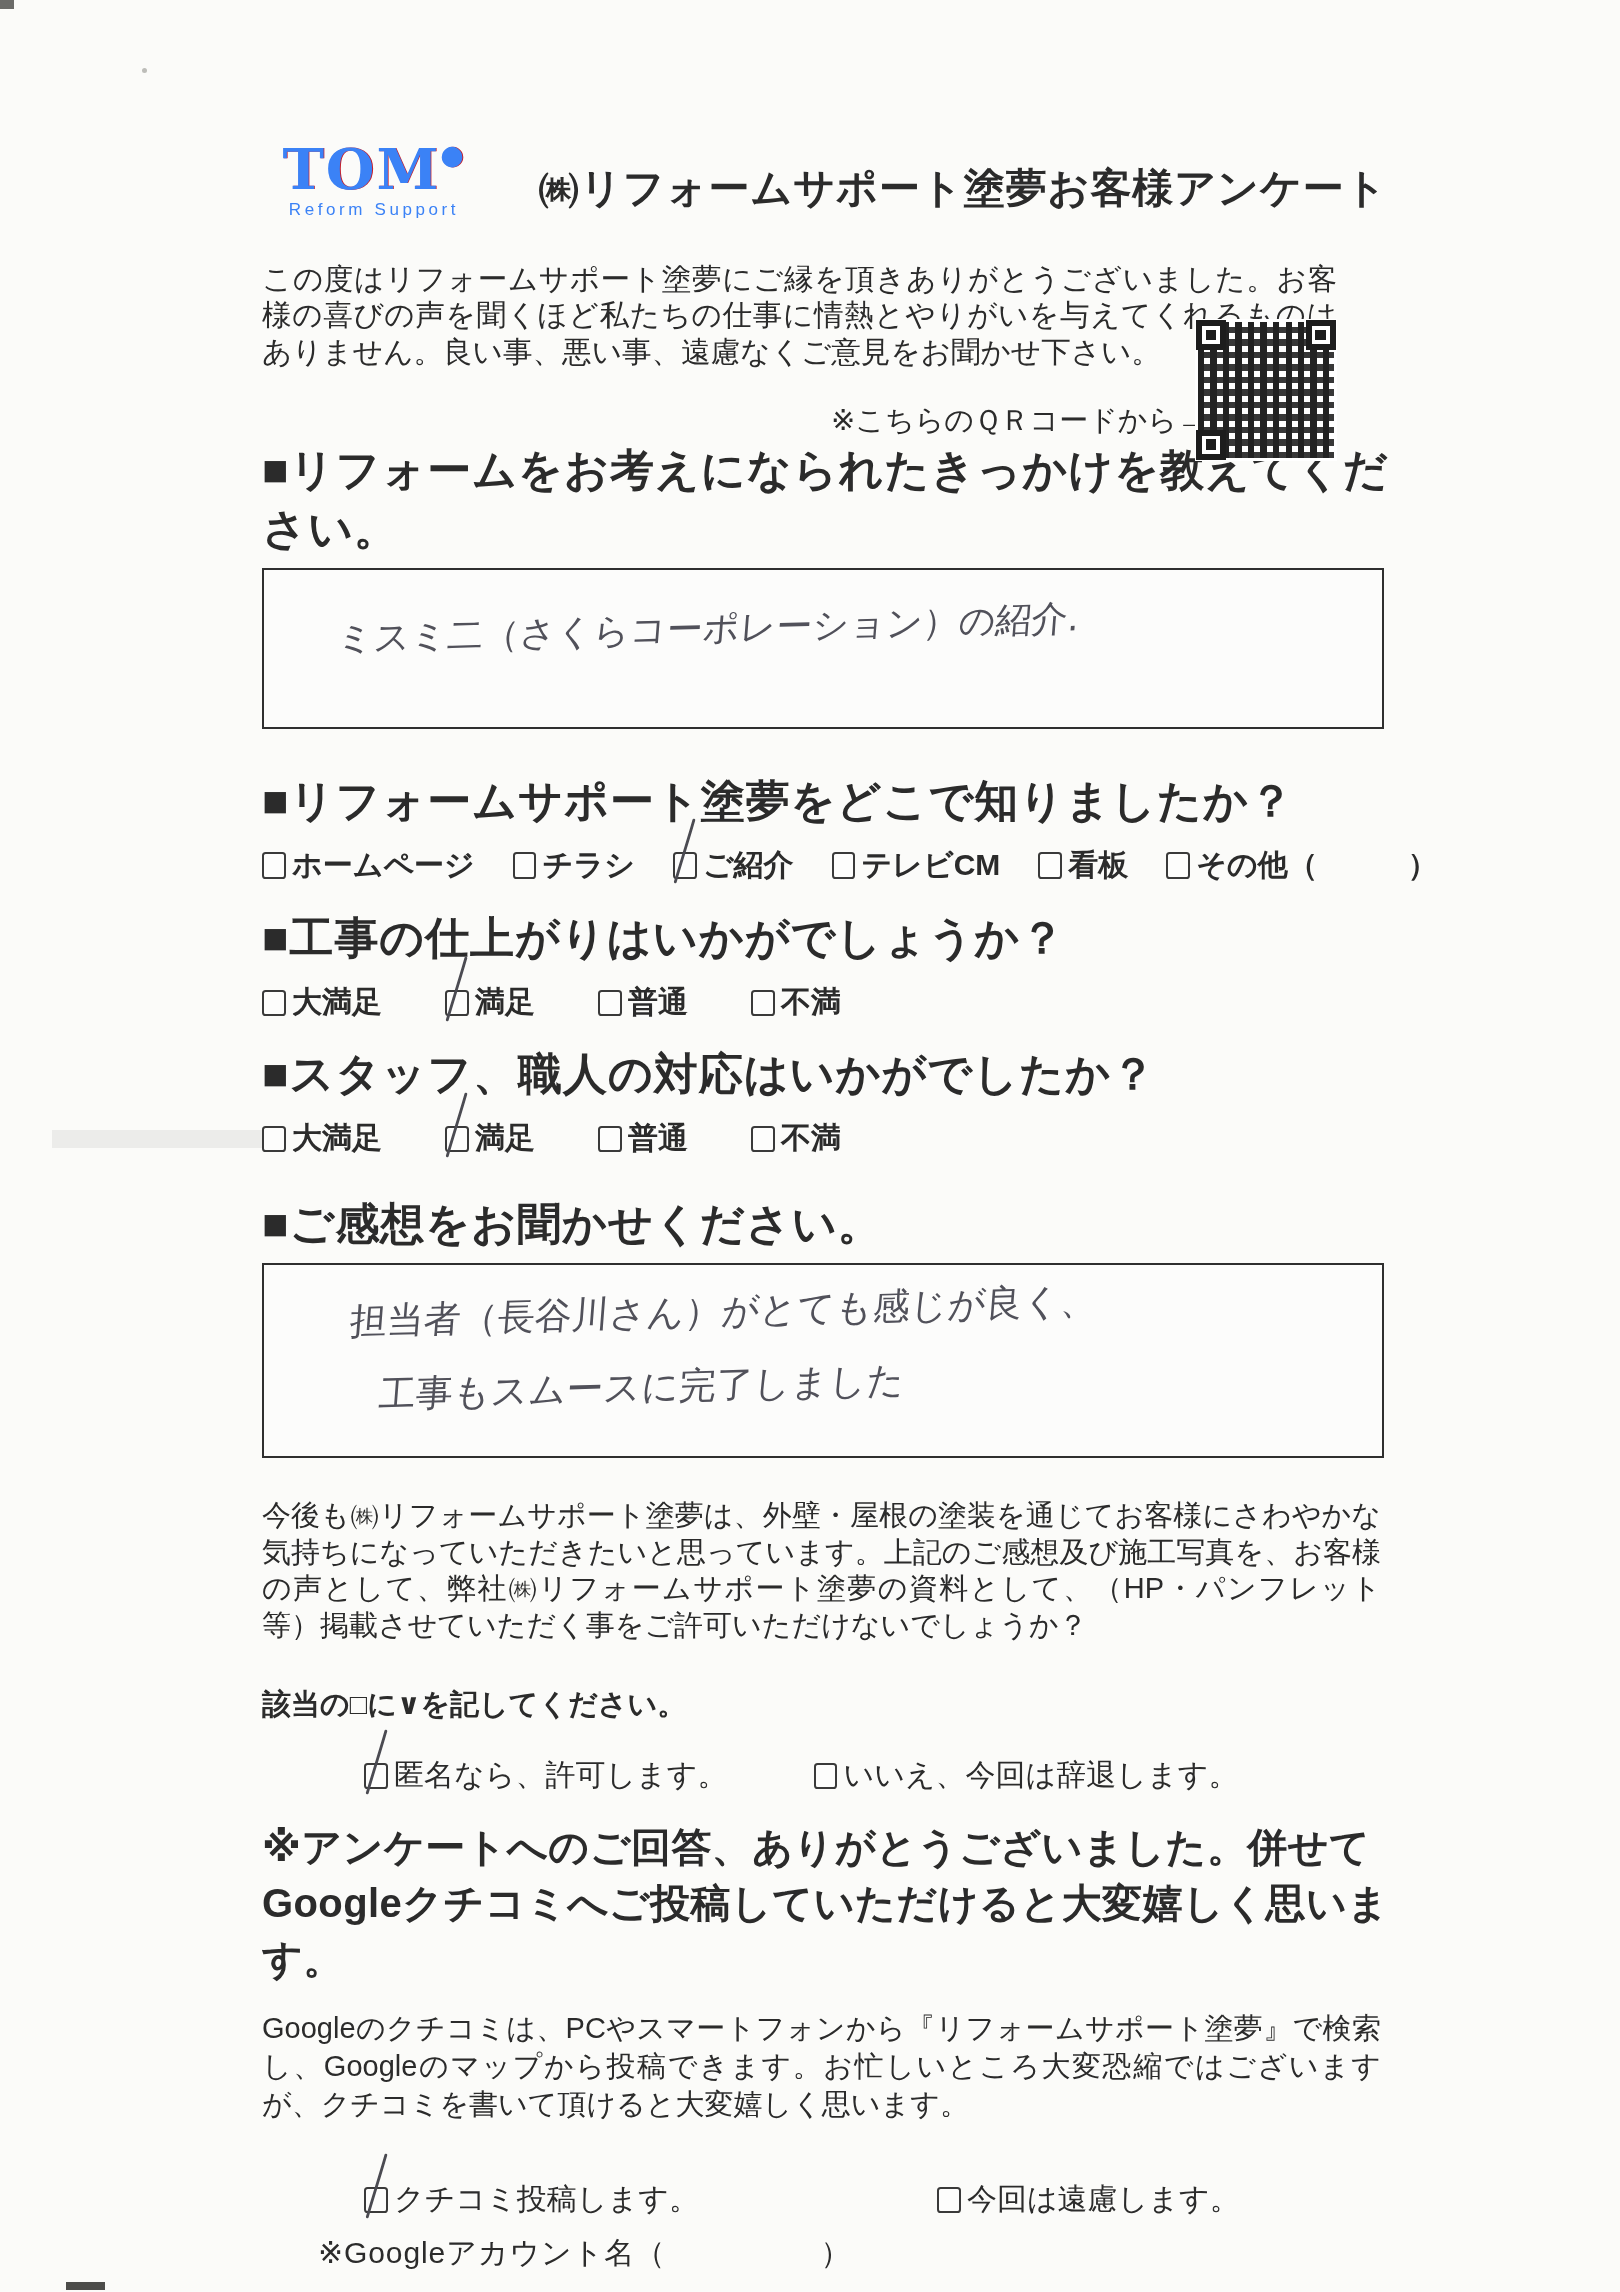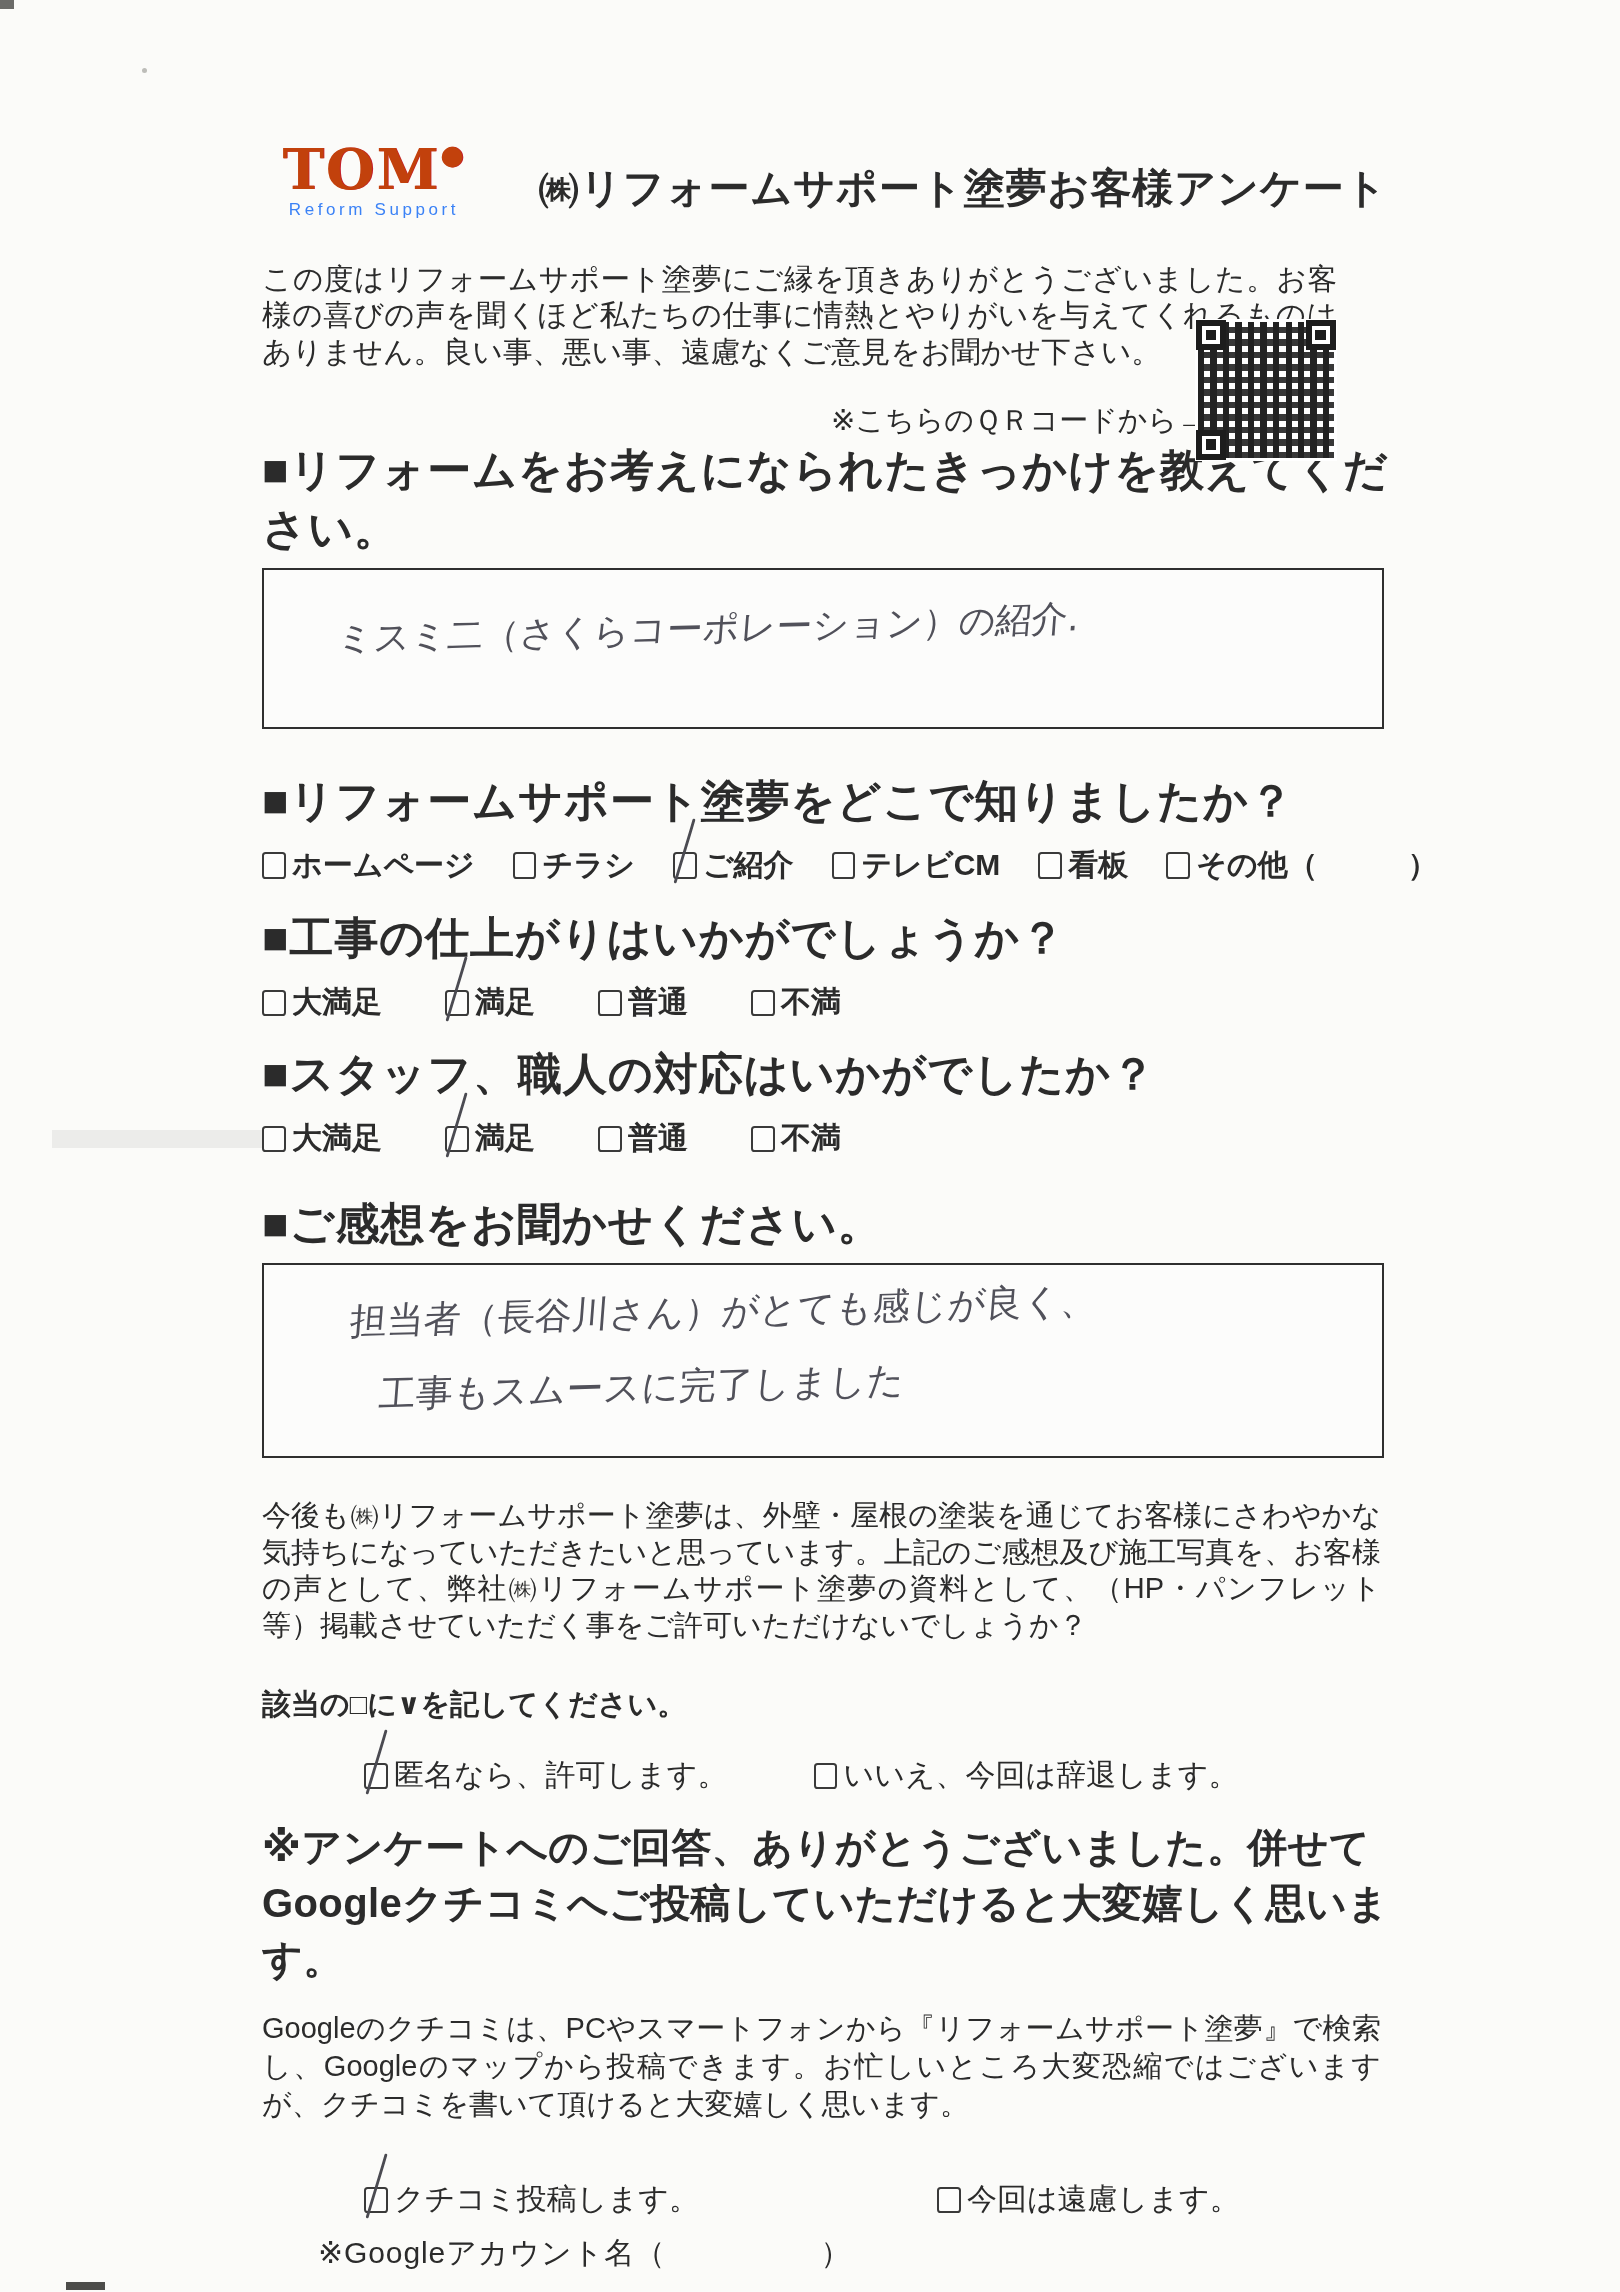--- a/index.html
+++ b/index.html
@@ -17,21 +17,21 @@
   
   .artifact{position:absolute;background:#d9d9d6;}
   .art-corner-tl{left:0;top:0;width:14.3px;height:9px;background:#6b6b68;}
   .art-dot{left:142px;top:68px;width:5.4px;height:5.4px;border-radius:50%;background:#bdbdb9;}
   .art-streak{left:52px;top:1130px;width:224px;height:18px;background:#ececea;}
   .art-bottom{left:66px;top:2282px;width:39px;height:8px;background:#4c4c4a;}
 
   .logo-row{display:flex;align-items:flex-end;gap:52px;}
   .logo{display:flex;flex-direction:column;align-items:center;width:224px;}
   .logo-text{
-    color:#c2410c;font-weight:bold;font-size:56px;line-height:0.9;
+    color:#3b82f6;font-weight:bold;font-size:56px;line-height:0.9;
     letter-spacing:1.8px;font-family:"DejaVu Serif","Liberation Serif",serif;
     text-shadow:0.9px 0 #c41f2c;
   }
   .logo-text .dot{font-size:27px;vertical-align:25px;}
   .logo-sub{color:#3b82f6;font-size:17px;letter-spacing:3.6px;margin-top:5.4px;white-space:nowrap;}
   .doc-title{font-size:41px;font-weight:bold;letter-spacing:0.9px;padding-bottom:3.6px;white-space:nowrap;}
 
   .intro{margin-top:41px;width:1075px;font-size:29.6px;line-height:1.24;text-align:justify;}
   .note1{margin-top:29px;margin-left:82px;font-size:29px;}
   .qr-note{position:absolute;left:831px;top:401px;font-size:29px;}

